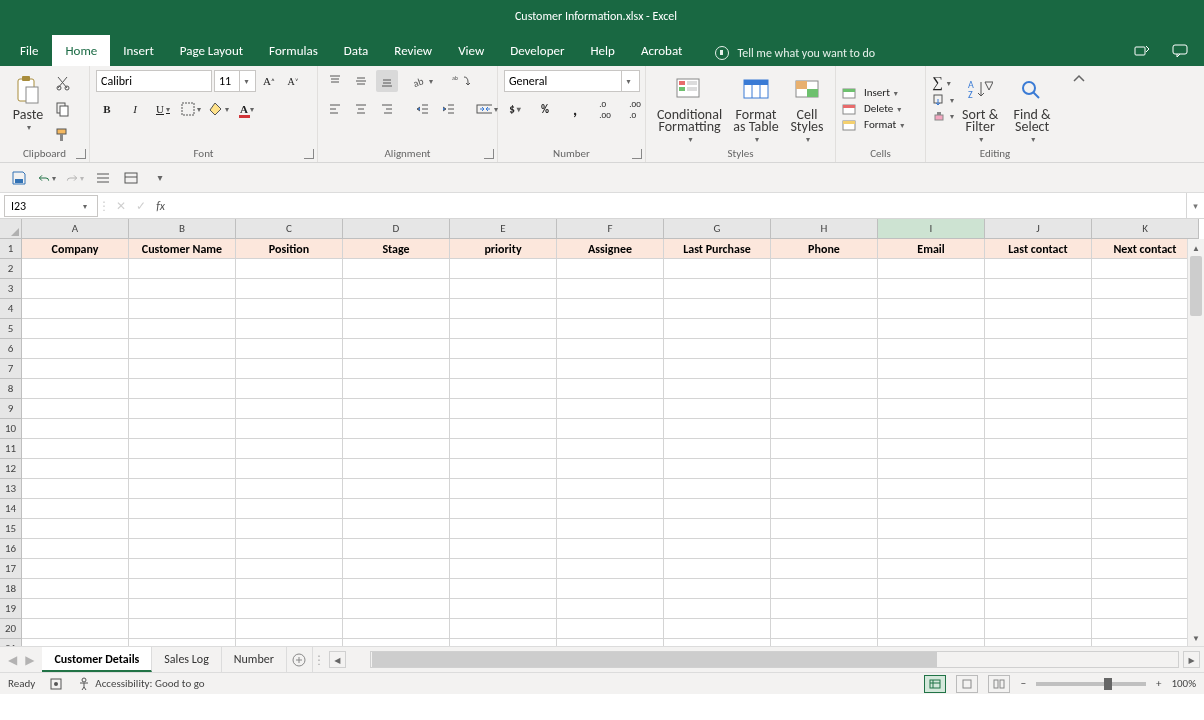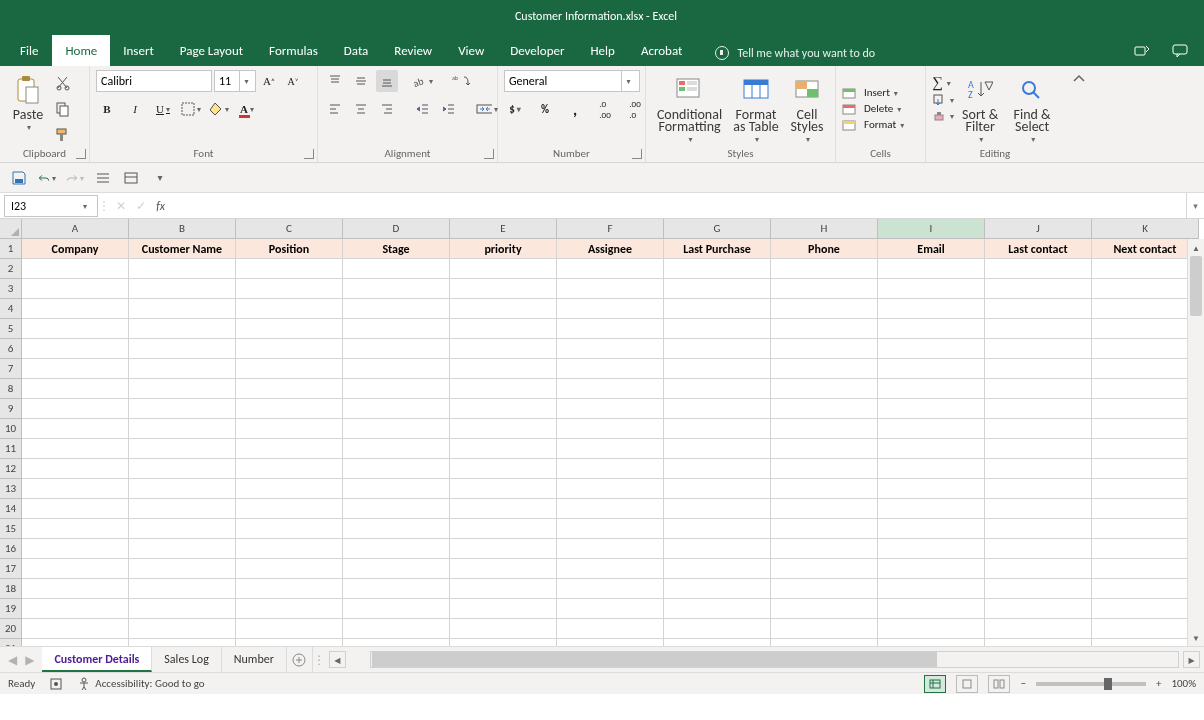--- a/index.html
+++ b/index.html
@@ -47,21 +47,21 @@
 .corner{background:#e6e6e6;border-right:1px solid #bfbfbf;border-bottom:1px solid #bfbfbf;position:relative}
 .corner::after{content:"";position:absolute;right:2px;bottom:2px;width:0;height:0;border-left:8px solid transparent;border-bottom:8px solid #b0b0b0}
 .cell{border-right:1px solid #d4d4d4;border-bottom:1px solid #d4d4d4;display:flex;align-items:center;justify-content:center;font-size:12px;overflow:hidden}
 .cell.hrow{background:#fce7dc;font-weight:700;color:#000;font-size:12px;font-family:Calibri,Arial}
 .scrollv{position:absolute;right:0;top:20px;bottom:0;width:17px;background:#f3f2f1;border-left:1px solid #dcdcdc}
 .scrollv .btn{height:17px;display:flex;align-items:center;justify-content:center;font-size:8px;color:#666}
 .scrollv .thumb{margin:0 2px;background:#cdcdcd;height:60px;border-radius:2px}
 .sheetbar{height:26px;background:#f3f2f1;border-top:1px solid #dcdcdc;display:flex;align-items:stretch;font-size:12px;position:relative}
 .sheetbar .nav{display:flex;align-items:center;padding:0 8px;gap:8px;color:#555}
 .sheetbar .sheet{padding:5px 12px;border-right:1px solid #dcdcdc;cursor:pointer;color:#333}
-.sheetbar .sheet.active{background:#fff;border-bottom:2px solid #217346;color:#4c1d95;font-weight:700}
+.sheetbar .sheet.active{background:#fff;border-bottom:2px solid #217346;color:#000000;font-weight:700}
 .sheetbar .add{width:26px;display:flex;align-items:center;justify-content:center;color:#666;border-right:1px solid #dcdcdc}
 .sheetbar .hscroll{flex:1;display:flex;align-items:center;justify-content:flex-end;padding-right:4px;gap:4px}
 .sheetbar .hscroll .track{flex:1;height:17px;background:#f3f2f1;border:1px solid #d0d0d0;display:flex;align-items:center;margin-left:20px;position:relative}
 .sheetbar .hscroll .track .thumb{width:70%;height:100%;background:#cdcdcd;margin-left:1px}
 .sheetbar .hscroll .sbtn{width:17px;height:17px;border:1px solid #d0d0d0;display:flex;align-items:center;justify-content:center;font-size:8px;color:#666}
 .status{height:22px;background:#f3f2f1;border-top:1px solid #dcdcdc;display:flex;align-items:center;font-size:11px;color:#444;padding:0 8px;gap:14px}
 .status .right{margin-left:auto;display:flex;align-items:center;gap:10px}
 .viewbtn{width:22px;height:18px;border:1px solid #bbb;display:flex;align-items:center;justify-content:center;font-size:9px}
 .viewbtn.active{background:#d4e8db;border-color:#217346}
 .zslider{width:110px;height:4px;background:#c0c0c0;position:relative}

